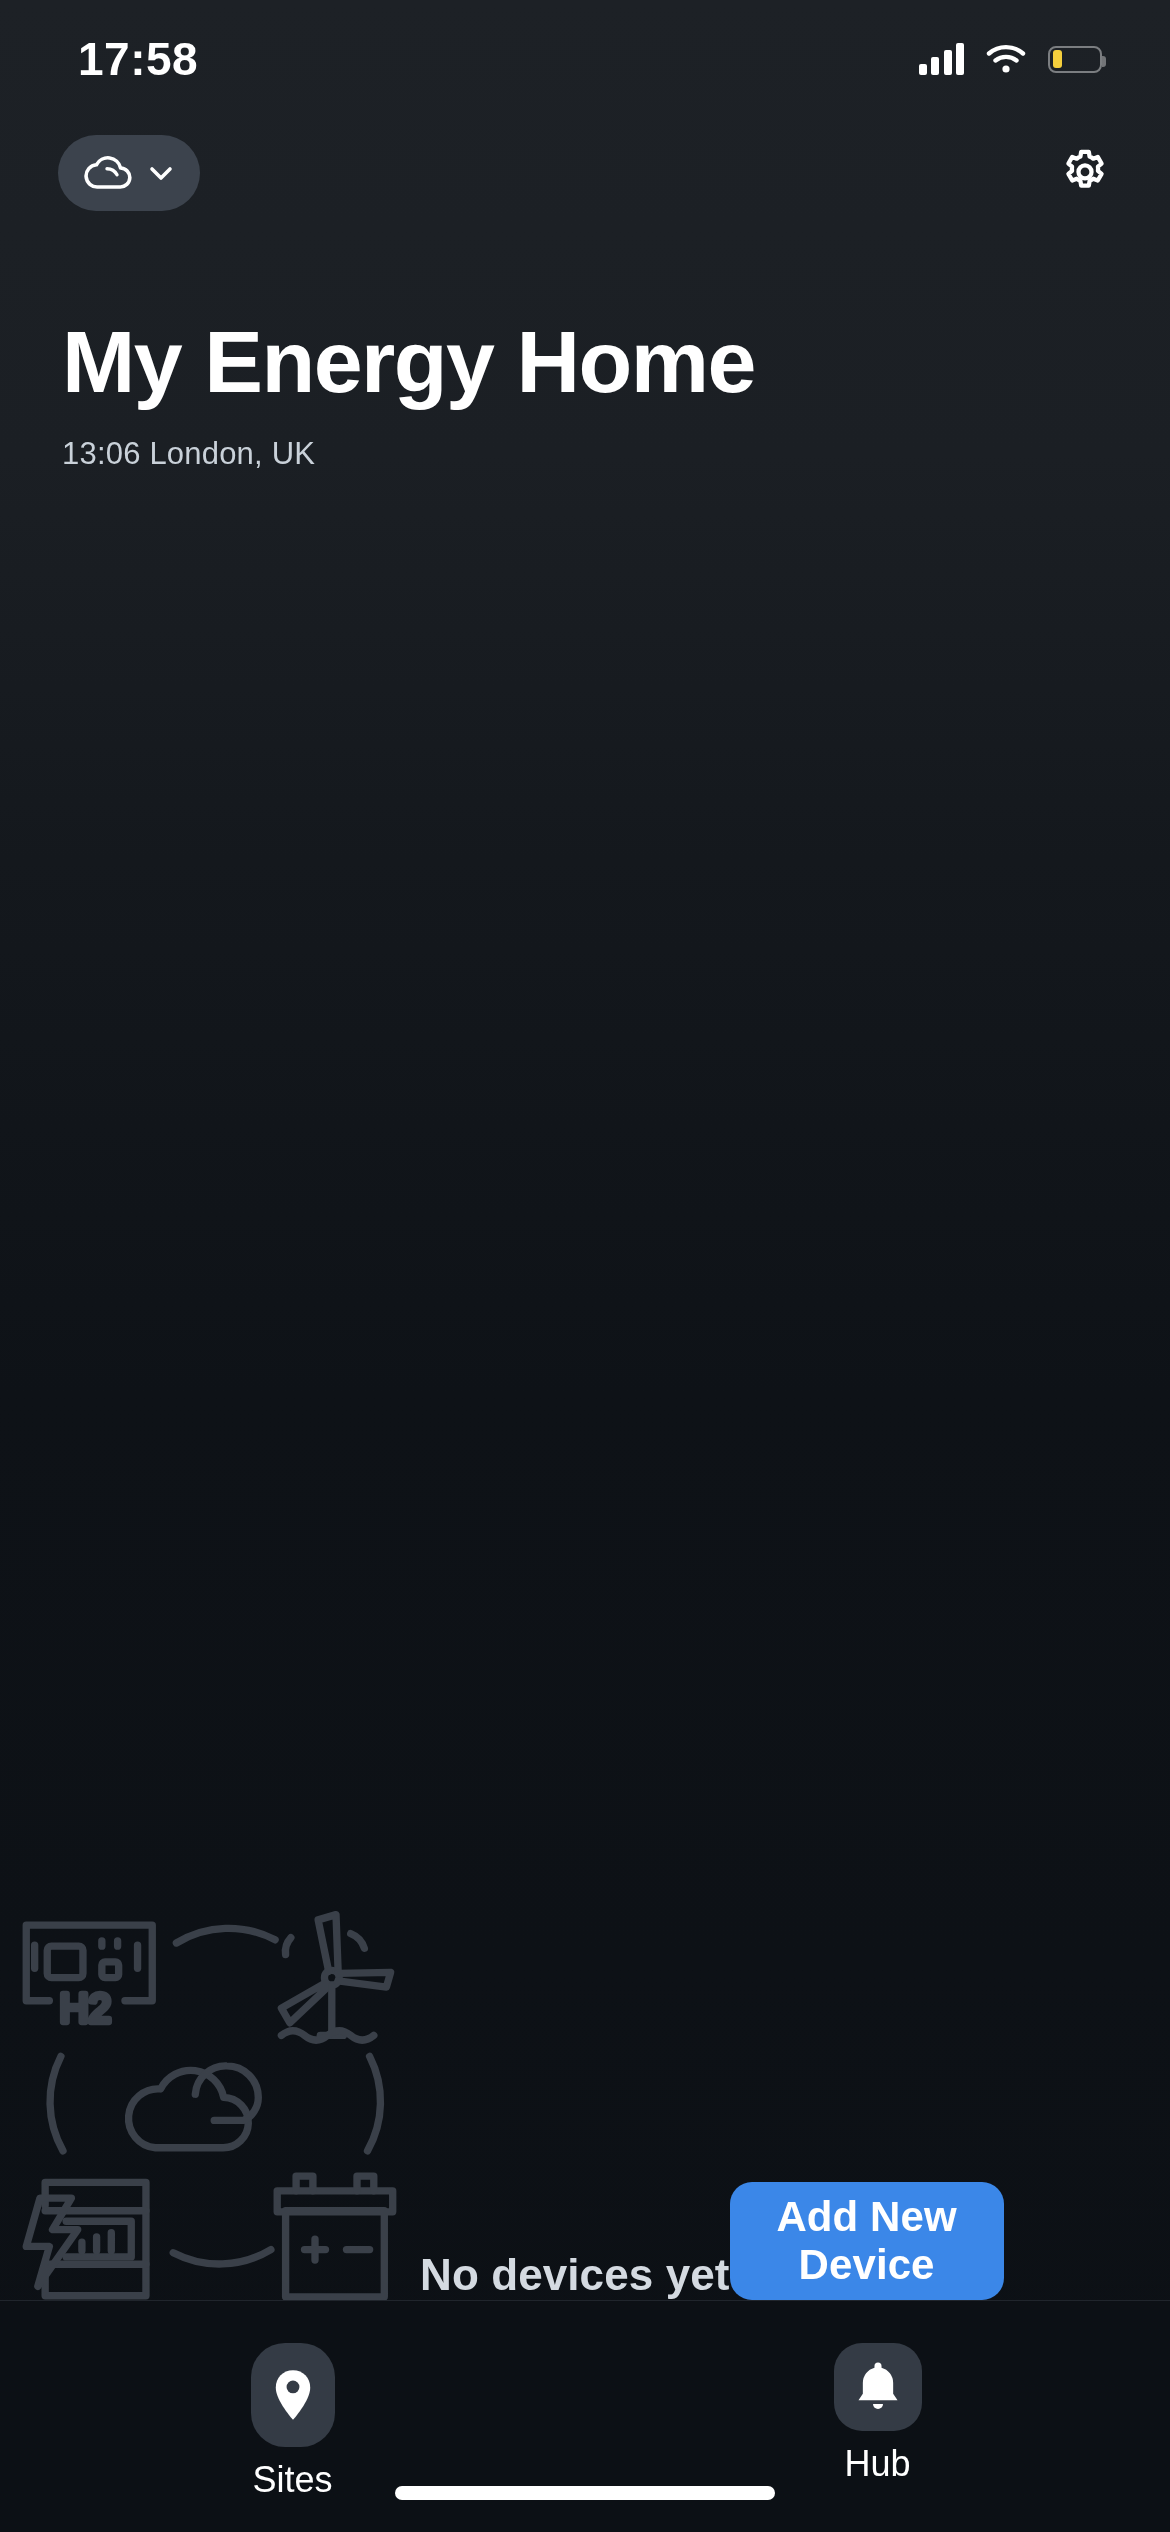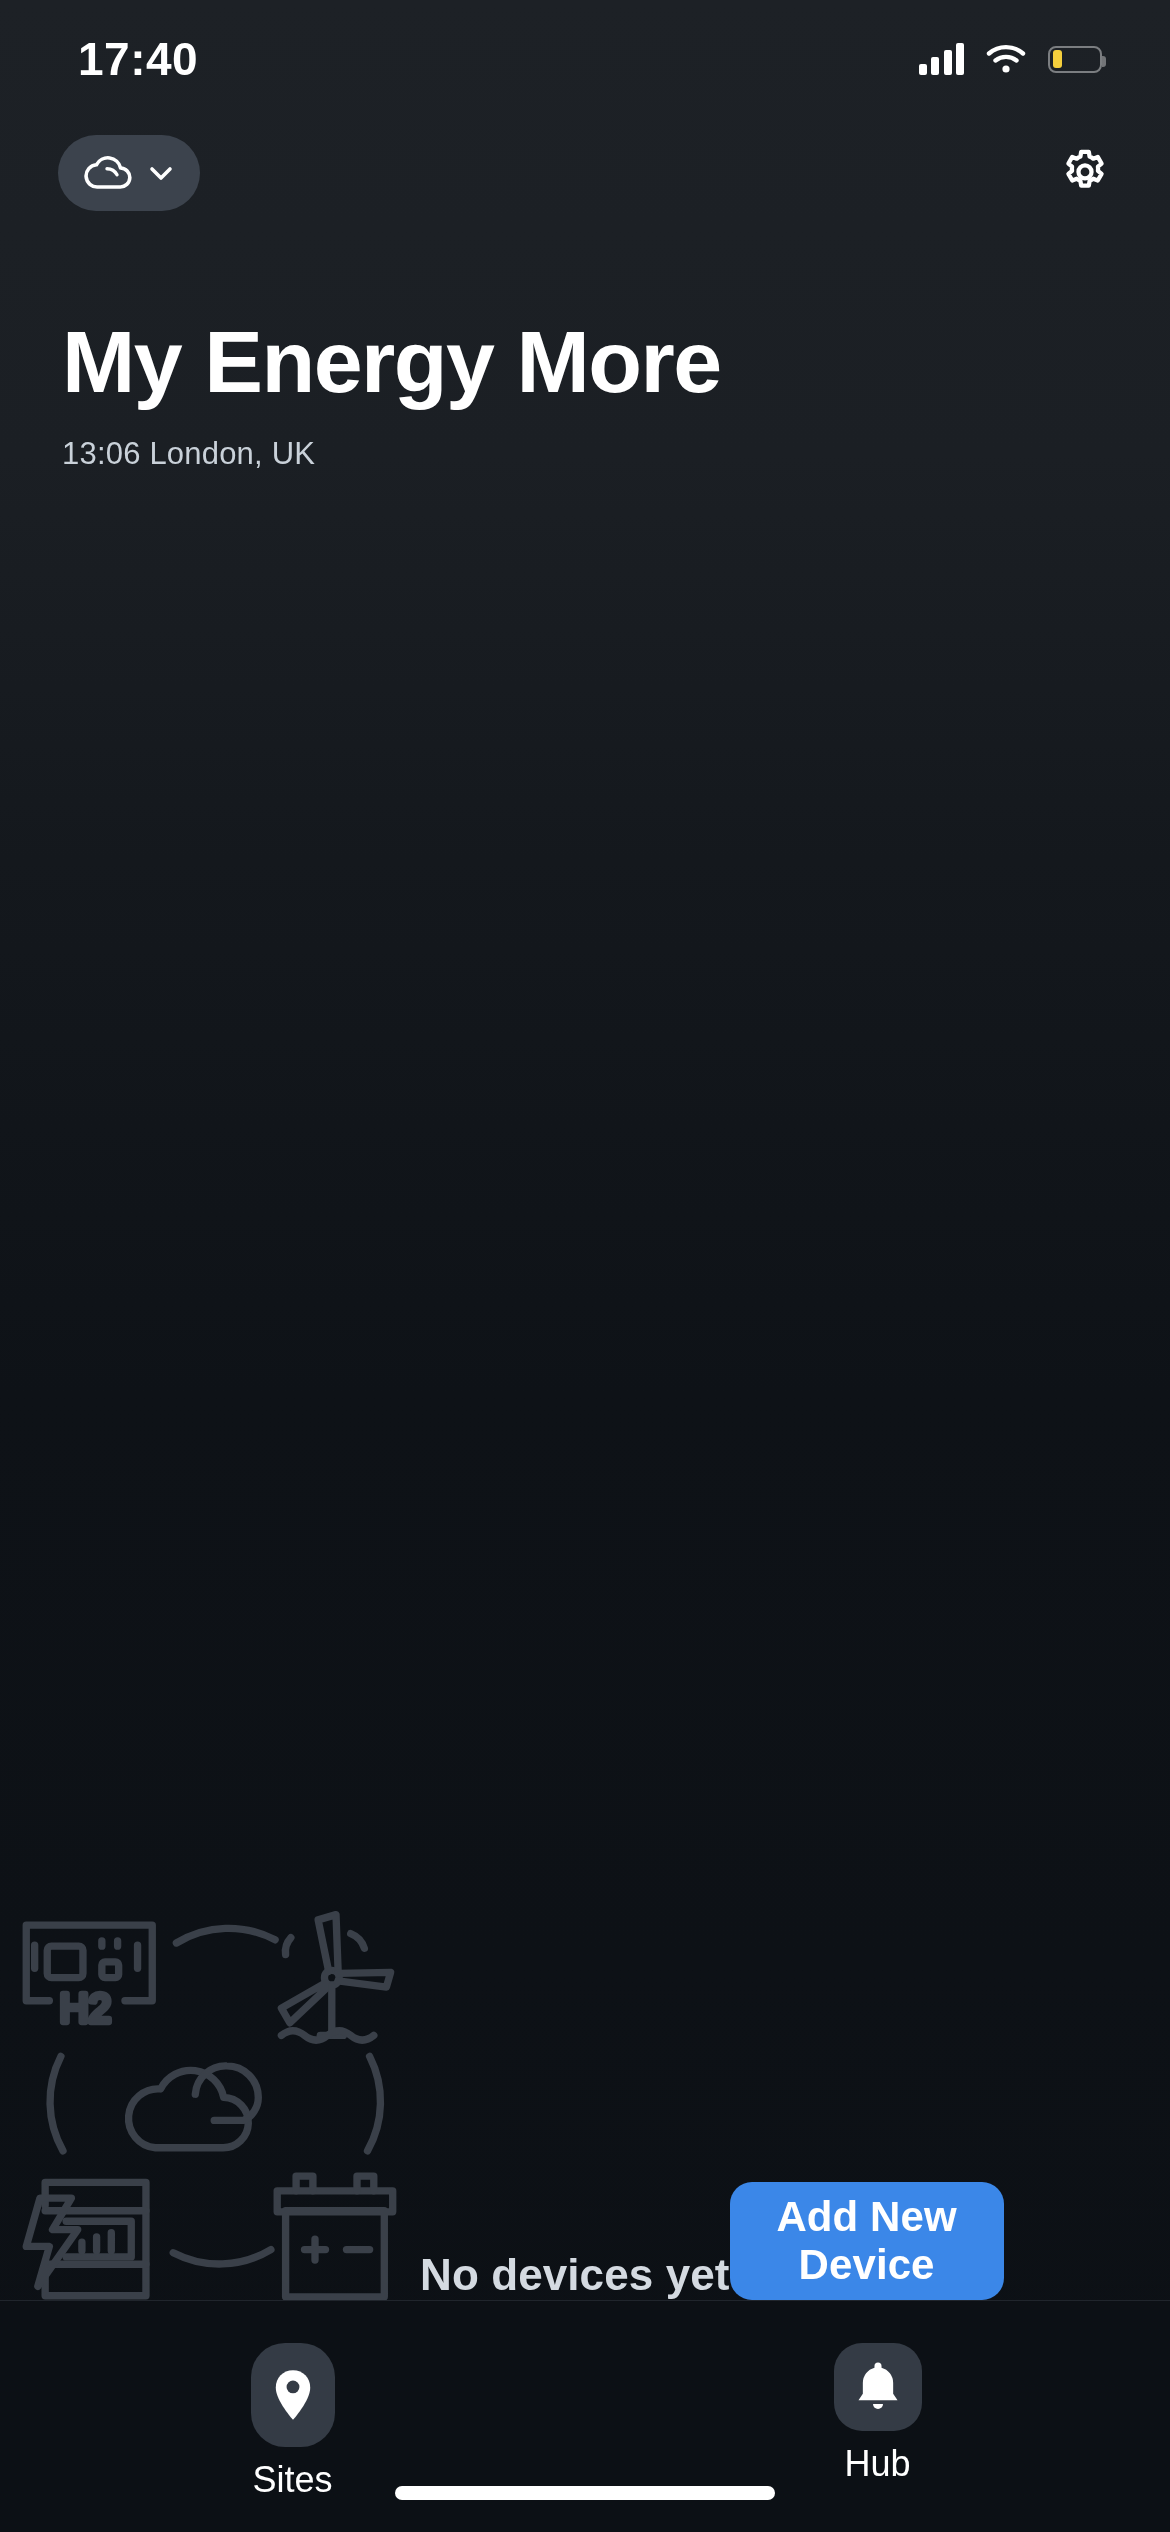--- a/index.html
+++ b/index.html
@@ -129,21 +129,21 @@
     bottom:32px; width:380px; height:14px;
     background:#ffffff; border-radius:8px;
   }
 </style>
 </head>
 <body>
 
 <div class="screen">
 
   <div class="statusbar">
-    <div class="status-time">17:40</div>
+    <div class="status-time">17:58</div>
     <div class="status-icons">
       <div class="sig">
         <span></span>
           <span></span>
           <span></span>
           <span></span>
       </div>
       <svg width="40" height="30" viewBox="0 0 40 30">
         <path d="M3 9.5 A26 26 0 0 1 37 9.5" stroke="#fff" stroke-width="4.4" fill="none" stroke-linecap="round"></path>
         <path d="M9.5 16.5 A17 17 0 0 1 30.5 16.5" stroke="#fff" stroke-width="4.4" fill="none" stroke-linecap="round"></path>
@@ -171,21 +171,21 @@
              a7.4 7.4 0 0 1 0 1.88 l1.62 1.36 l-1.7 2.94 l-2.0 -0.78 a7.4 7.4 0 0 1 -1.62 0.94
              l-0.35 2.1 h-3.4 l-0.35 -2.1 a7.4 7.4 0 0 1 -1.62 -0.94 l-2.0 0.78 l-1.7 -2.94
              l1.62 -1.36 a7.4 7.4 0 0 1 0 -1.88 l-1.62 -1.36 l1.7 -2.94 l2.0 0.78
              a7.4 7.4 0 0 1 1.62 -0.94 Z"></path>
         <circle cx="12" cy="11.5" r="2.9" fill="none" stroke="#fff" stroke-width="1.9"></circle>
       </svg>
     </div>
   </div>
 
   <div class="header">
-    <div class="page-title">My Energy More</div>
+    <div class="page-title">My Energy Home</div>
     <div class="page-subtitle">13:06 London, UK</div>
   </div>
 
   <div class="empty">
 
     <svg class="empty-illustration" viewBox="0 0 400 400">
       <g fill="none" stroke="#3a4049" stroke-width="7" stroke-linecap="round" stroke-linejoin="round">
 
         <path d="M168 60 A95 95 0 0 1 262 57"></path>
         <path d="M58 168 A95 95 0 0 0 60 258"></path>

